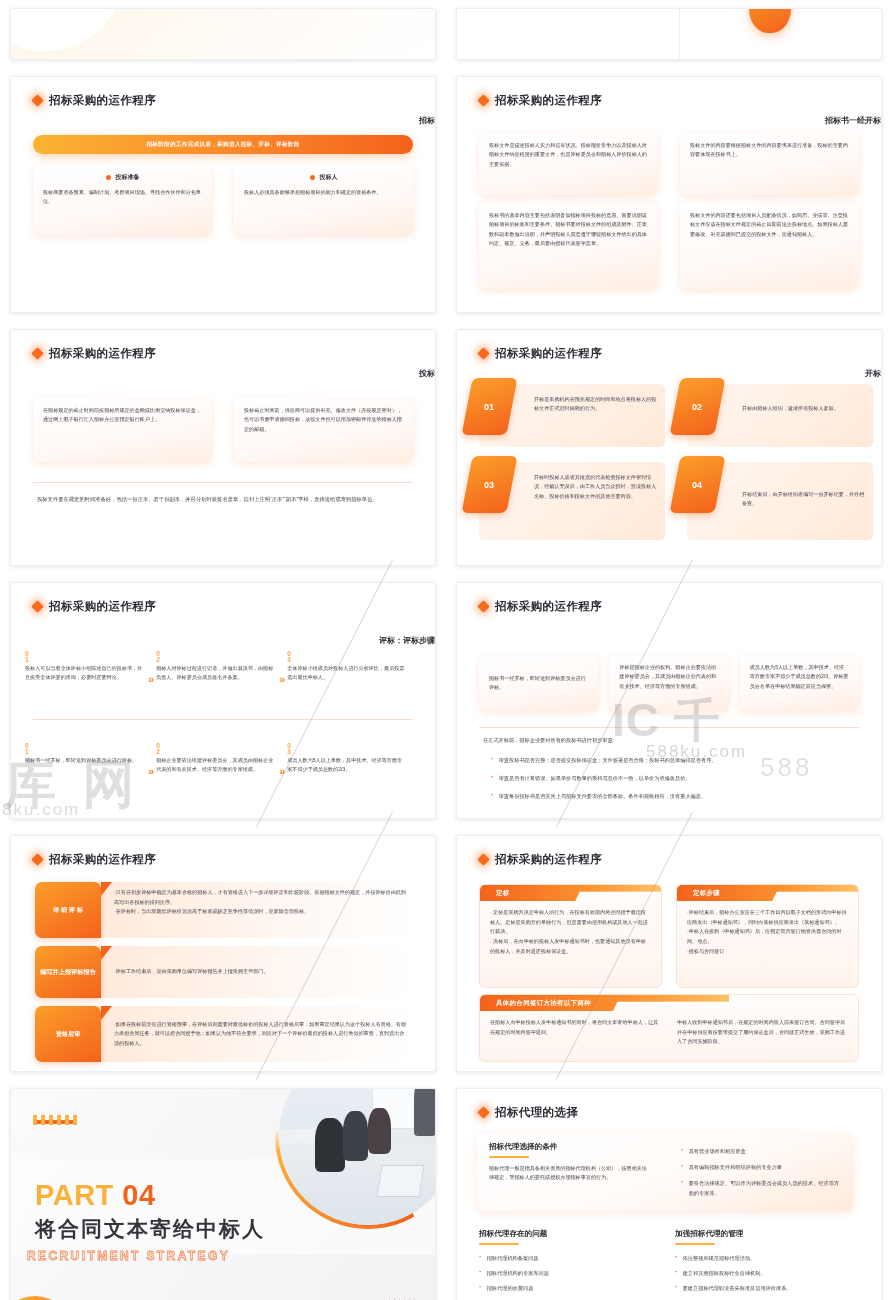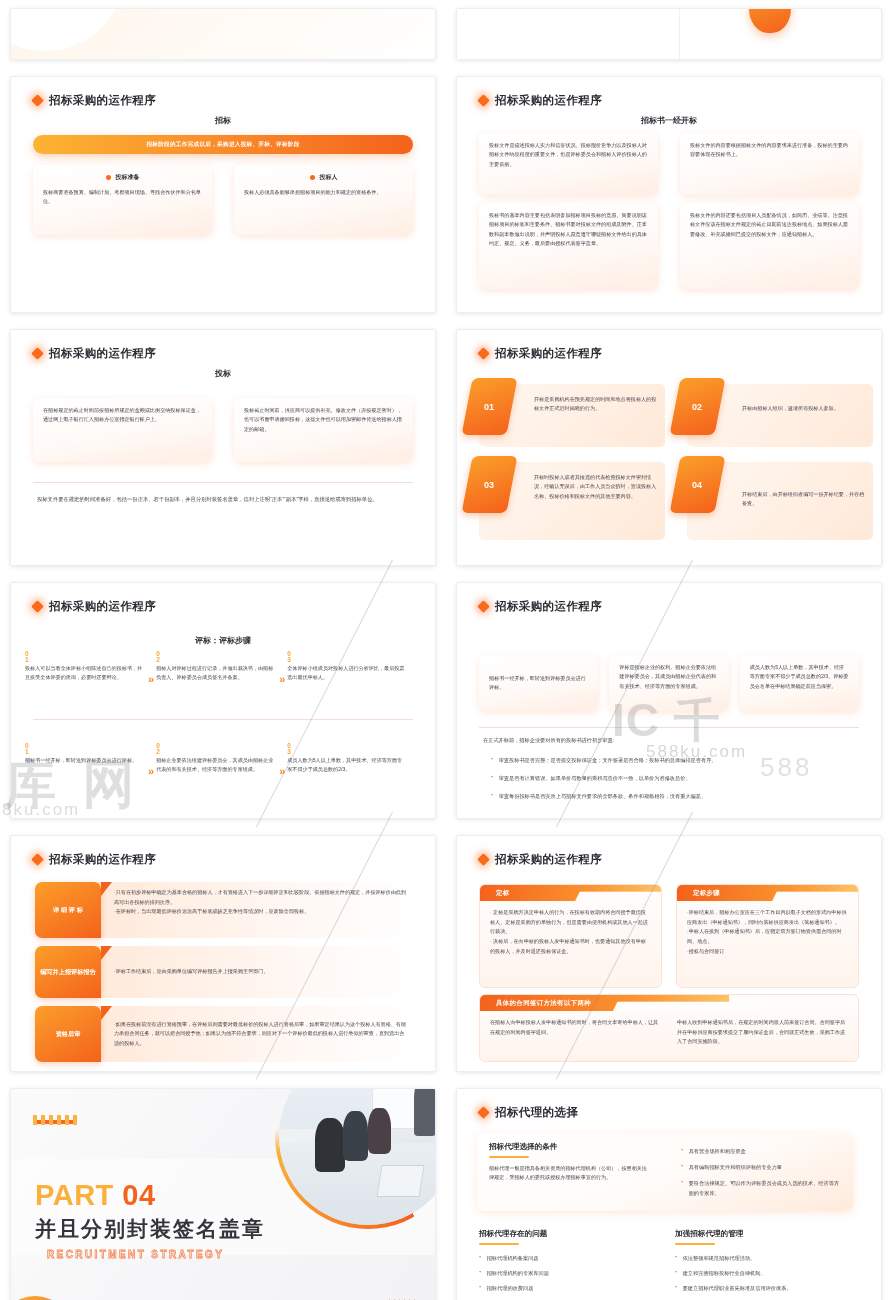--- a/index.html
+++ b/index.html
@@ -29,21 +29,21 @@
   }
   .slide.partial { height:52px; }
   
   .s-head { position:absolute; left:22px; top:16px; display:flex; align-items:center; gap:7px; }
   .diamond {
     width:9px; height:9px; background:#f96a1b; flex:0 0 auto;
     transform:rotate(45deg); border-radius:1.5px;
     box-shadow:0 0 7px 3px rgba(249,106,27,.38);
   }
   .s-title { font-size:11.5px; font-weight:bold; color:#2c2c34; letter-spacing:.4px; }
-  .s-sub { position:absolute; width:100%; text-align:center; font-size:8px; font-weight:bold; color:#2c2c34; }
+  .s-sub { position:absolute; width:100%; text-align:right; font-size:8px; font-weight:bold; color:#2c2c34; }
   
   .card {
     background:linear-gradient(170deg,#ffffff 0%,#fffaf7 55%,#ffeee3 100%);
     border-radius:7px;
     box-shadow:0 2px 7px rgba(250,140,80,.22);
     padding:8px 10px;
   }
   .ctext-d { font-size:5.1px; line-height:1.85; color:#3c3c45; }
   
   .bar-grad {
@@ -131,21 +131,21 @@
   .dotsq { position:absolute; left:22px; top:26px; width:48px; height:10px;
     background-image:
       repeating-linear-gradient(90deg,#fbb03a 0 4px,transparent 4px 8px);
     background-size:8px 4px; background-repeat:repeat; opacity:.95; }
   .dotsq i { display:block; position:absolute; left:4px; top:5px; width:40px; height:4px;
     background-image:repeating-linear-gradient(90deg,#f4621c 0 4px,transparent 4px 8px); }
   .part-no { position:absolute; left:24px; top:90px; font-size:29px; font-weight:bold; letter-spacing:.5px; }
   .part-no .a { color:#fbb03a; }
   .part-no .b { color:#f4621c; }
   .part-cn { position:absolute; left:24px; top:126px; font-size:21px; font-weight:bold; color:#34343c; letter-spacing:2px; }
-  .part-en { position:absolute; left:36px; top:160px; font-size:10px; font-weight:bold; letter-spacing:2.4px;
+  .part-en { position:absolute; left:16px; top:160px; font-size:12px; font-weight:bold; letter-spacing:2.4px;
     color:transparent; -webkit-text-stroke:.8px #f58a56; }
   .photo-ring {
     position:absolute; right:-26px; top:-46px; width:186px; height:186px; border-radius:50%;
     background:conic-gradient(from 150deg,#f4621c 0deg,#fbb03a 110deg,transparent 125deg,transparent 360deg);
     padding:4px;
   }
   .photo {
     width:100%; height:100%; border-radius:50%; overflow:hidden; position:relative;
     background:linear-gradient(160deg,#dfe6ec 0%,#eef2f5 40%,#cfd8e0 100%);
   }
@@ -304,20 +304,21 @@
       <div style="position:absolute;left:26px;right:26px;top:164px;font-size:5.3px;line-height:1.95;color:#3c3c45;">投标文件要在规定的时间准备好，包括一份正本、若干份副本，并且分别封装签名盖章，信封上注明“正本”“副本”字样，直接送给或寄到招标单位。</div>
     </div>
   </div>
 
   <div class="cell">
     <div class="slide">
       <div class="s-head">
         <div class="diamond"></div>
         <div class="s-title">招标采购的运作程序</div>
       </div>
+      <div class="s-sub" style="top:38px">开标</div>
       <div class="num-row" style="left:22px; top:54px; gap:22px;">
         <div class="numcard">
           <div class="tag-par">
             <span>01</span>
           </div>
           <div class="para">开标是采购机构在预先规定的时间和地点将投标人的投标文件正式启封揭晓的行为。</div>
         </div>
         <div class="numcard">
           <div class="tag-par">
             <span>02</span>
@@ -506,21 +507,21 @@
           <div class="p2"></div>
           <div class="p3"></div>
           <div class="p4"></div>
           <div class="lap"></div>
         </div>
       </div>
       <div class="part-no">
         <span class="a">PART</span>
         <span class="b">04</span>
       </div>
-      <div class="part-cn">并且分别封装签名盖章</div>
+      <div class="part-cn">将合同文本寄给中标人</div>
       <div class="part-en">RECRUITMENT STRATEGY</div>
       <div class="blob-bl"></div>
       <div class="dotgrid-br"></div>
     </div>
   </div>
 
   <div class="cell">
     <div class="slide">
       <div class="s-head">
         <div class="diamond"></div>

